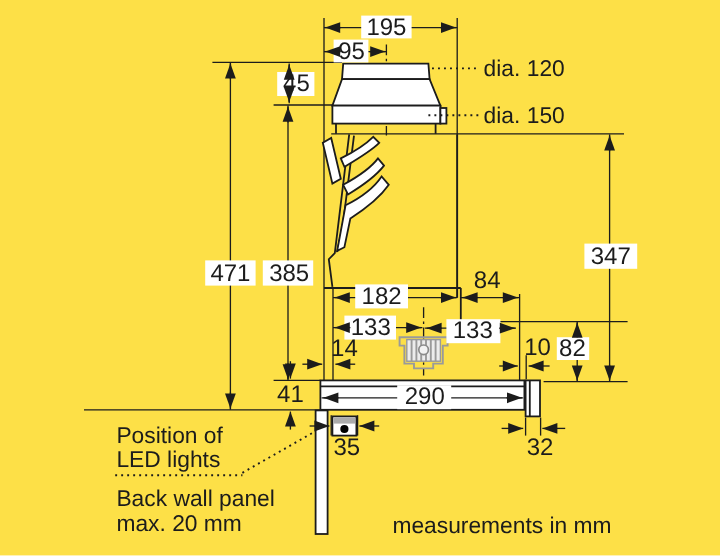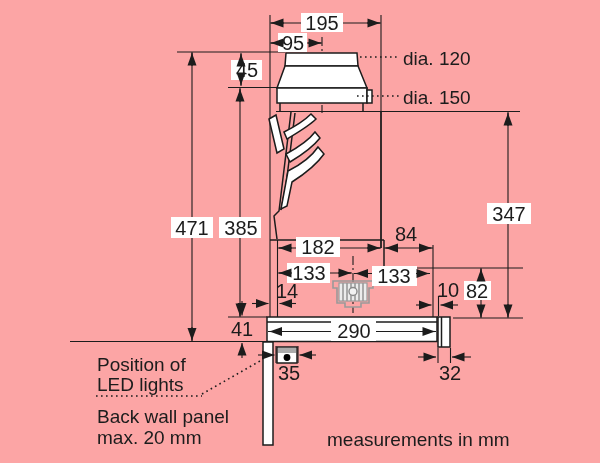--- a/index.html
+++ b/index.html
@@ -1,16 +1,16 @@
 <!DOCTYPE html>
 <html><head>
 <meta charset="utf-8">
 <style>
   html,body{margin:0;padding:0;width:600px;height:463px;background:#ffffff;overflow:hidden;}
-  #stage{position:relative;width:600px;height:463px;background:#fca5a5;}
+  #stage{position:relative;width:600px;height:463px;background:#fde047;}
   svg{display:block;}
   svg text{font-family:"Liberation Sans","DejaVu Sans",sans-serif;fill:#1c1c1c;}
   .dim{font-size:20px;}
   .ann{font-size:19px;}
   .mid{text-anchor:middle;dominant-baseline:central;}
   .st{text-anchor:start;dominant-baseline:central;}
   .outline{stroke:#1c1c1c;stroke-width:1.5;fill:none;}
   .solidw{stroke:#1c1c1c;stroke-width:1.5;fill:#ffffff;}
   .thin{stroke:#1c1c1c;stroke-width:1.1;fill:none;}
   .dash{stroke:#1c1c1c;stroke-width:1.1;fill:none;stroke-dasharray:9 3 2 3;}

